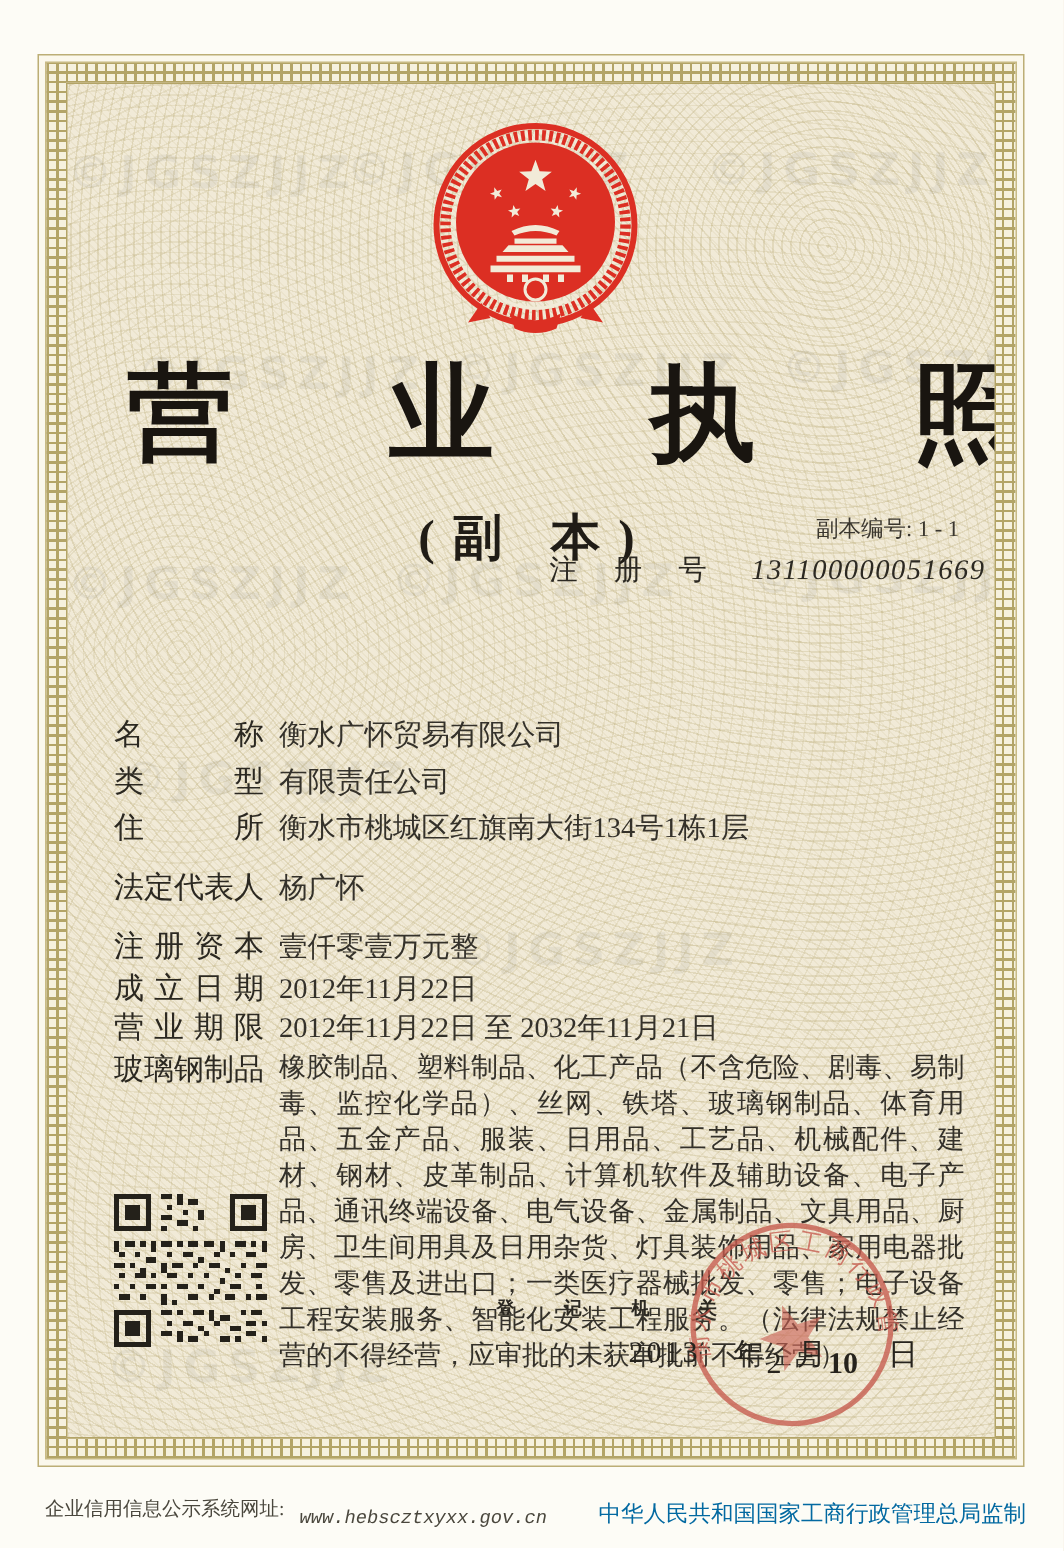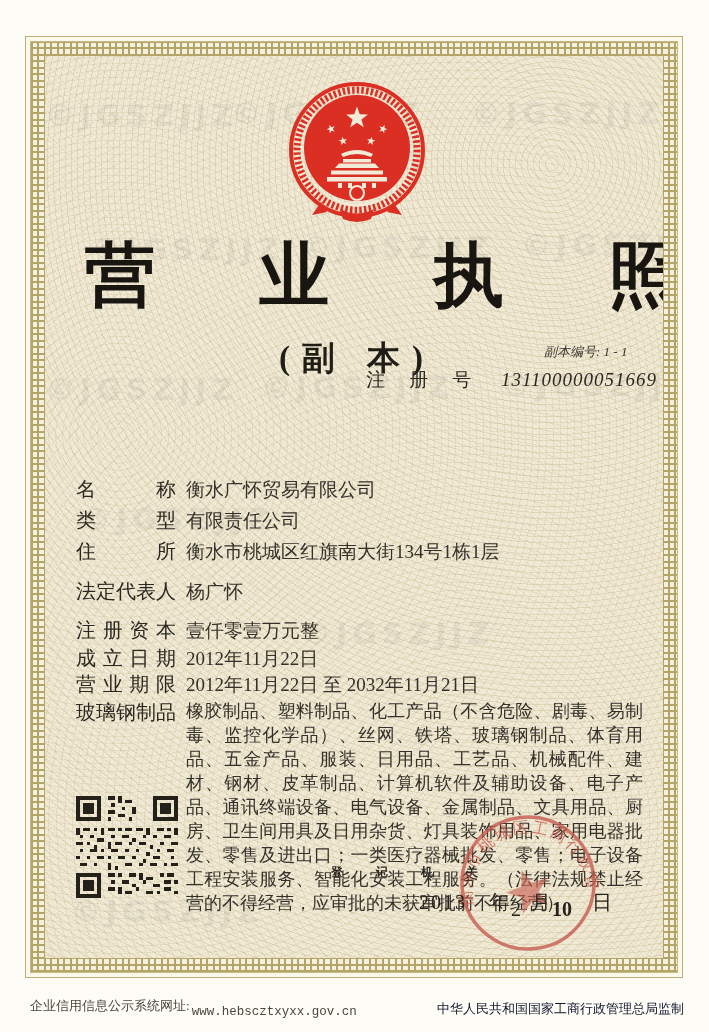--- a/index.html
+++ b/index.html
@@ -40,21 +40,21 @@
   .emblem{position:absolute;left:241px;top:20px;}
   .title{
     position:absolute;left:0;right:0;top:181px;text-align:center;
     font-family:"DejaVu Sans",sans-serif;font-weight:900;font-size:70px;line-height:1.1;
     letter-spacing:40px;padding-left:40px;color:#191510;white-space:nowrap;
   }
   .subtitle{
     position:absolute;left:0;right:0;top:280px;text-align:center;
     font-weight:bold;font-size:33px;letter-spacing:12px;padding-left:6px;color:#201c16;
   }
-  .copy-no{position:absolute;left:499px;top:287px;font-size:13px;color:#3a362e;font-style:italic;}
+  .copy-no{position:absolute;left:499px;top:287px;font-size:15px;color:#3a362e;}
   .reg-row{position:absolute;right:6px;top:311px;font-size:19px;color:#2c2922;white-space:nowrap;}
   .reg-row .lab{letter-spacing:24px;}
   .reg-row .num{margin-left:1px;letter-spacing:1px;font-style:italic;}
   .row{position:absolute;left:31px;display:flex;align-items:baseline;width:575px;}
   .f-label{
     width:100px;flex:0 0 100px;text-align:justify;text-align-last:justify;
     font-size:20px;color:#2b2821;font-weight:500;
   }
   .f-value{margin-left:10px;font-size:19px;color:#34312a;white-space:nowrap;}
   .row.scope{align-items:flex-start;}
@@ -70,23 +70,23 @@
   .date-row{position:absolute;left:0;top:833px;width:100%;height:40px;font-size:20px;color:#26231d;}
   .date-row span{position:absolute;}
   .d-year{left:374px;top:2px;letter-spacing:2px;}
   .d-yu{left:444px;top:0;}
   .d-month{left:466px;top:9px;}
   .d-mu{left:486px;top:0;}
   .d-day{left:507px;top:9px;font-weight:bold;}
   .d-du{left:547px;top:0;}
   .footer-left{position:absolute;left:30px;top:997px;font-size:13px;color:#4a473d;}
   .footer-left .url{
-    font-family:"Liberation Mono",monospace;font-size:12.5px;position:relative;top:5px;margin-left:2px;
-  }
-  .footer-right{position:absolute;right:25px;top:1000px;font-size:13px;color:#0f172a;margin-left:10px;}
+    font-family:"Liberation Mono",monospace;font-size:12.5px;position:relative;top:5px;margin-left:10px;font-style:italic;
+  }
+  .footer-right{position:absolute;right:25px;top:1000px;font-size:15px;color:#0369a1;margin-left:10px;}
 </style>
 </head>
 <body>
 
 <div class="page">
   <div class="frame">
     <div class="frame-band">
       <div class="paper">
 
         <span class="wm" style="left:0;top:42px">©JGSZJJZ</span>

